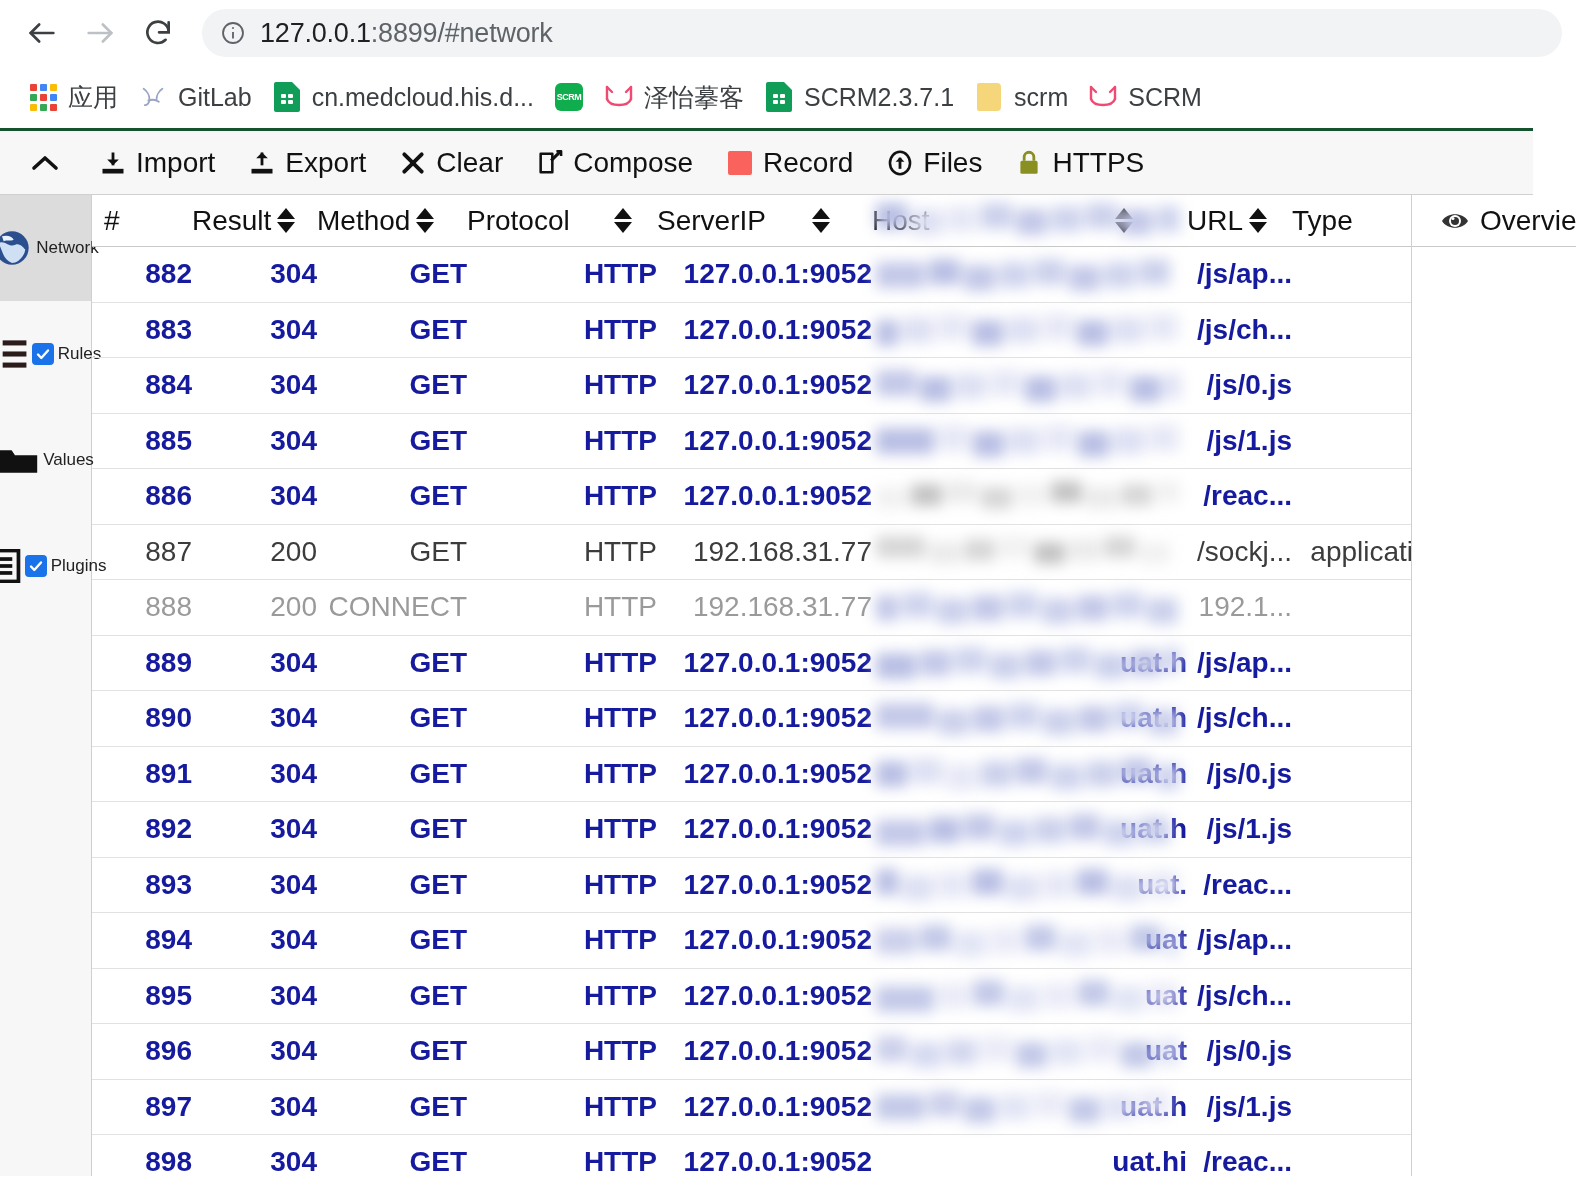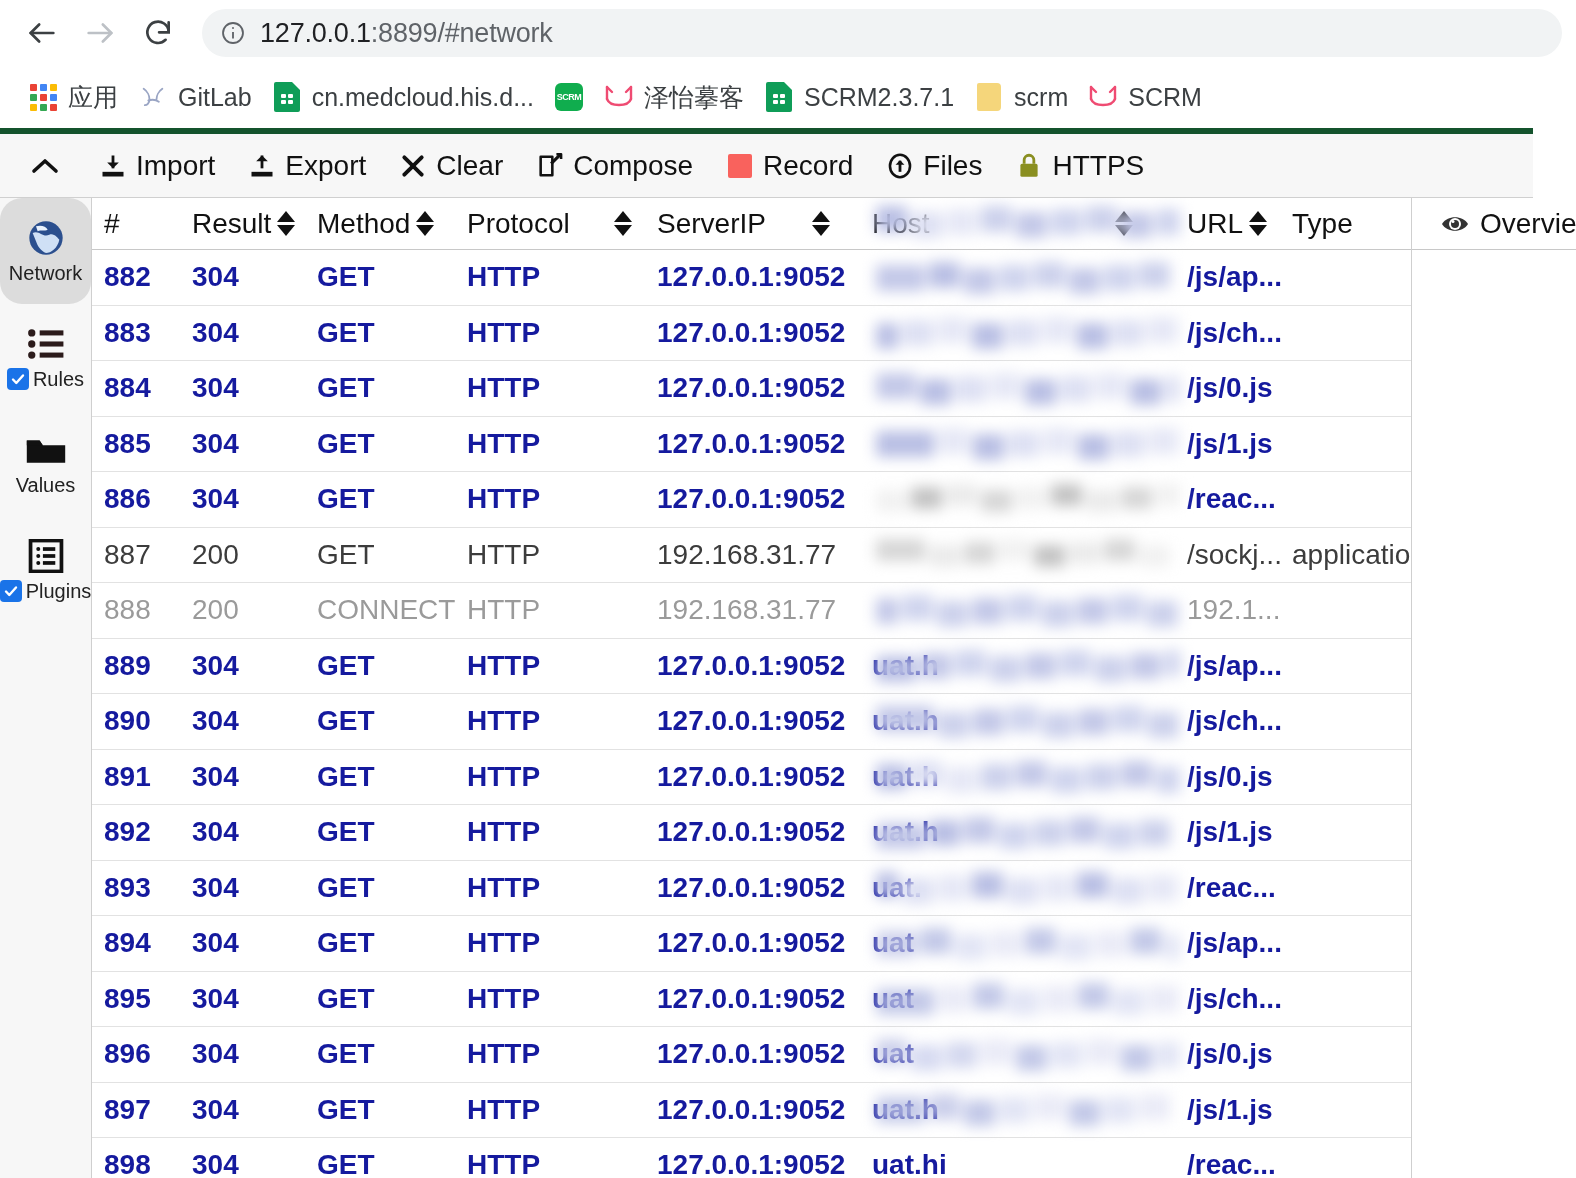--- a/index.html
+++ b/index.html
@@ -98,21 +98,22 @@
     width: 28px; height: 28px; background: #10ad4e; border-radius: 6px;
     color: #fff; font-size: 9px; font-weight: bold; display:flex;
     align-items:center; justify-content:center; letter-spacing: -0.5px;
     font-family: "Liberation Sans", sans-serif;
   }
   .folder-ico { width: 24px; height: 28px; background: #f5d67b; border-radius: 2px 4px 4px 2px; }
 
   
   .app {
     width: 1533px;
-    border-top: 6px solid #14532d;
+    border-top: 3px solid #14532d;
+    text-align: right;
   }
   .app-toolbar {
     height: 64px;
     background: #f7f7f7;
     border-bottom: 1px solid #d0d0d0;
     display: flex;
     align-items: center;
     padding-left: 20px;
     gap: 0;
     overflow: hidden;
@@ -142,28 +143,27 @@
     width: 92px;
     flex: 0 0 92px;
     background: #f7f7f7;
     border-right: 1px solid #cfcfcf;
     display: flex;
     flex-direction: column;
   }
   .side-item {
     height: 106px;
     display: flex;
-    flex-direction: column;
+    flex-direction: row;
     align-items: center;
     justify-content: center;
     gap: 4px;
-    font-size: 20px;
+    font-size: 17px;
     color: #222;
     position: relative;
-    border-radius: 22px;
   }
   .side-item.active { background: #dcdcdc; }
   .side-ico { height: 40px; display:flex; align-items:center; justify-content:center; }
   .side-label-row { display:flex; align-items:center; gap: 4px; }
   .cbx {
     width: 22px; height: 22px; border-radius: 4px; background: #1a73e8;
     display: flex; align-items: center; justify-content: center; flex:0 0 auto;
   }
   .cbx svg { display:block; }
 

